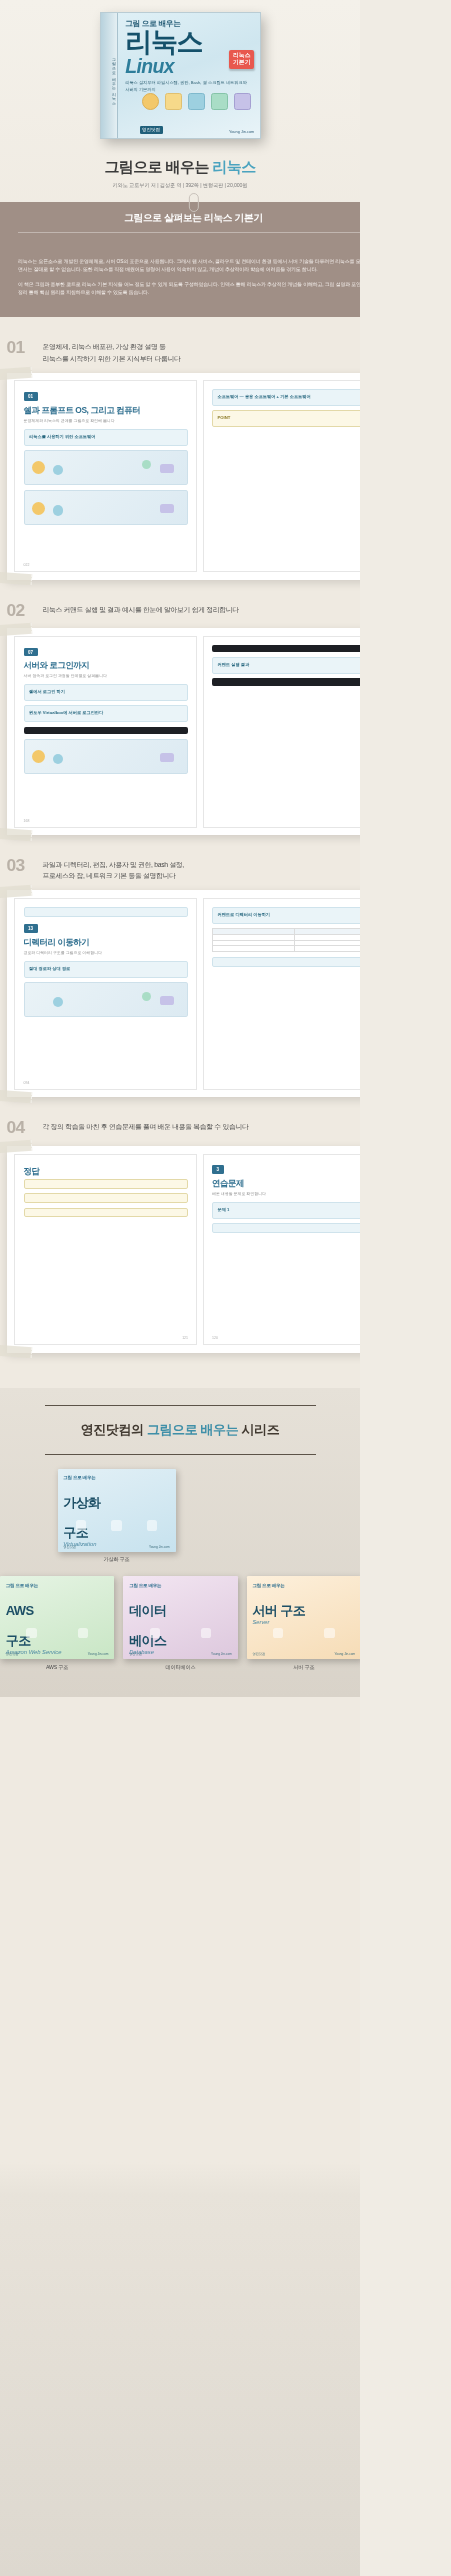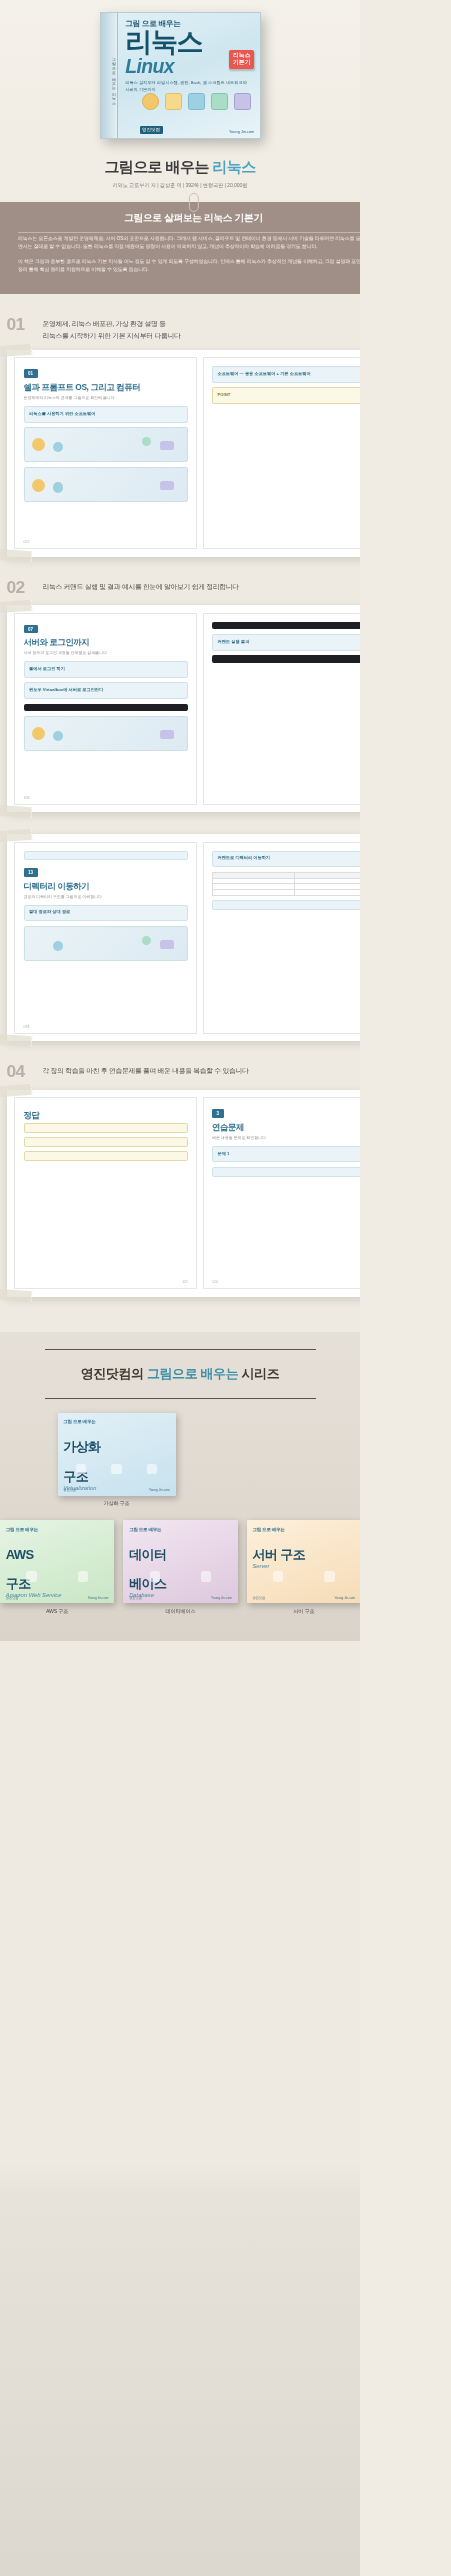--- a/index.html
+++ b/index.html
@@ -156,21 +156,21 @@
     color: #fff;
     padding: 10.3px 18px 14px;
   }
   .intro-head {
     text-align: center;
     font-size: 9.7px;
     font-weight: bold;
     letter-spacing: -0.3px;
     padding-bottom: 6.5px;
     border-bottom: 0.6px solid rgba(255,255,255,0.35);
-    margin-bottom: 2px;
+    margin-bottom: 25px;
   }
   .intro p {
     margin: 0 0 5.8px;
     font-size: 4.9px;
     line-height: 1.75;
     letter-spacing: -0.1px;
     color: #f7f3f0;
   }
   .clip {
     position: absolute;
@@ -551,20 +551,27 @@
           <span class="tln g"></span>
           <span class="tln"></span>
         </div>
         <span class="ln m"></span>
         <span class="pgno r">169</span>
       </div>
     </div>
   </div>
 
   <div class="feature">
+    <div class="f-head">
+      <div class="f-num">03</div>
+      <div class="f-text">
+        <div>파일과 디렉터리, 편집, 사용자 및 권한, bash 설정,</div>
+        <div>프로세스와 잡, 네트워크 기본 등을 설명합니다</div>
+      </div>
+    </div>
     <div class="spread">
       <span class="tape tl"></span>
       <span class="tape tr"></span>
       <span class="tape bl"></span>
       <span class="tape br"></span>
       <div class="pg">
         <span class="ln m"></span>
         <div class="band">
           <span class="ln l"></span>
           <span class="ln m"></span>

